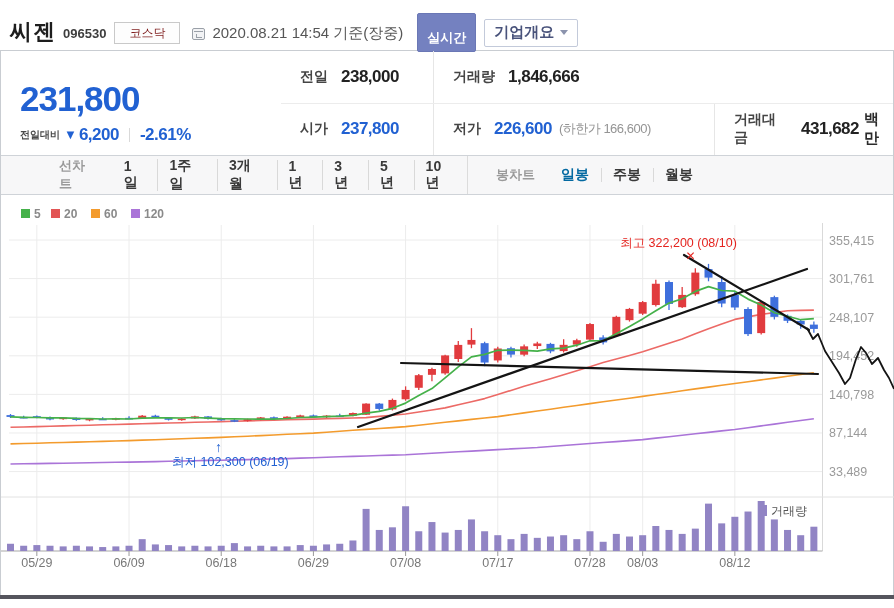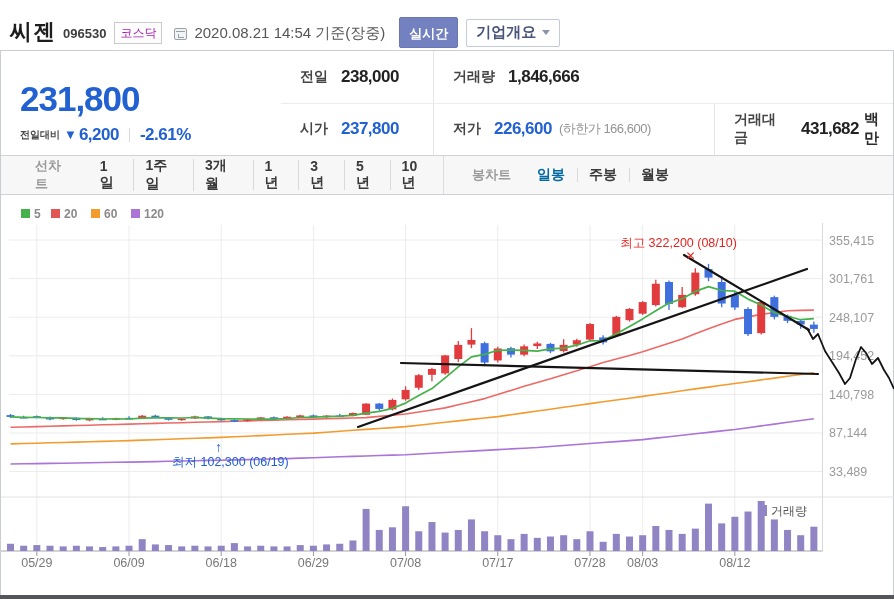--- a/index.html
+++ b/index.html
@@ -3,26 +3,26 @@
 <meta charset="utf-8">
 <style>
   * { box-sizing: border-box; margin: 0; padding: 0; }
   html,body { width: 894px; background:#fff; font-family:"Liberation Sans","DejaVu Sans",sans-serif; }
   body { height: 608px; overflow: hidden; }
 
   
   .header { height: 50px; padding: 13px 0 0 10px; display: flex; align-items: center; }
   .stock-name { font-size: 22px; font-weight: 800; color: #1d1d1d; letter-spacing: 1px; }
   .stock-code { font-size: 13px; font-weight: bold; color: #3d3d3d; margin-left: 7px; margin-top: 4px; }
-  .market-badge { font-size: 12px; color: #a21caf; border: 1px solid #c9c9c9; background:#fdfdfd; padding: 2px 5px 1px; margin-left: 8px; margin-top: 3px; }
+  .market-badge { font-size: 12px; color: #7f1d1d; border: 1px solid #c9c9c9; background:#fdfdfd; padding: 2px 14px 1px; margin-left: 8px; margin-top: 3px; }
   .cal-icon { width: 13px; height: 12px; border: 1px solid #9aa0a8; border-radius: 2px; margin: 5px 5px 0 12px; position: relative; background:#f2f3f5; }
   .cal-icon:before { content:""; position:absolute; left:1px; right:1px; top:2px; height:1px; background:#9aa0a8; }
   .cal-icon:after { content:""; position:absolute; left:3px; top:5px; width:5px; height:3px; border-left:1px solid #9aa0a8; border-bottom:1px solid #9aa0a8; }
   .datetime { font-size: 15px; color: #565656; margin-left: 2px; margin-top: 3px; }
-  .realtime-btn { margin-left: 14px; margin-top: 2px; background: #7481c0; color: #fff; font-size: 13px; font-weight: bold; border: 1px solid #6a77b5; border-radius: 2px; padding: 7px 9px 4px; cursor: pointer; }
+  .realtime-btn { margin-left: 14px; margin-top: 2px; background: #7481c0; color: #fff; font-size: 13px; font-weight: bold; border: 1px solid #6a77b5; border-radius: 2px; padding: 15px 9px 4px; cursor: pointer; }
   .overview-btn { margin-left: 8px; margin-top: 2px; background: #fff; color: #49537b; font-size: 15px; font-weight: bold; border: 1px solid #c3cada; border-radius: 2px; padding: 3px 9px 4px; cursor: pointer; display:flex; align-items:center; }
   .caret-down { width:0; height:0; border-left:4px solid transparent; border-right:4px solid transparent; border-top:5px solid #8b93ad; margin-left:6px; }
 
   
   .frame { border: 1px solid #c9cdd2; border-bottom: none; }
   .bottom-bar { height: 4px; background: #55555d; }
 
   
   .quote { display: flex; height: 105px; background: #fff; border-bottom: 1px solid #cfd3d8; }
   .quote-left { width: 280px; padding: 14px 0 0 19px; }
@@ -38,21 +38,21 @@
   .qcell { display: flex; align-items: center; padding-left: 19px; }
   .qcell + .qcell { border-left: 1px solid #e6e6e6; }
   .qc1 { width: 152px; } .qc2 { width: 281px; } .qc3 { flex: 1; }
   .qlabel { font-size: 14px; font-weight: bold; color: #454545; margin-right: 13px; }
   .qvalue { font-size: 17px; font-weight: bold; color: #222; letter-spacing: -0.5px; }
   .qvalue.red { color: #e5241f; } .qvalue.blue { color: #2161d2; }
   .qsub { font-size: 13px; color: #949494; margin-left: 7px; letter-spacing: -0.5px; }
   .qunit { font-size: 15px; font-weight: bold; color: #2b2b2b; margin-left: 5px; }
 
   
-  .toolbar { height: 39px; background: #f7f7f8; border-bottom: 1px solid #cfd3d8; display: flex; }
+  .toolbar { height: 39px; background: #f7f7f8; border-bottom: 1px solid #cfd3d8; display: flex; padding-left: 24px; }
   .tb-left { width: 443px; border-right: 1px solid #dcdcdc; display: flex; align-items: center; padding-left: 34px; }
   .tb-right { flex: 1; display: flex; align-items: center; padding-left: 28px; }
   .tb-caption { font-size: 13px; font-weight: bold; color: #9a9a9a; margin-right: 14px; }
   .tb-item { font-size: 14px; font-weight: bold; color: #3a3a3a; padding: 2px 12px; cursor: pointer; position: relative; }
   .tb-item + .tb-item:before { content:""; position:absolute; left:0; top:4px; bottom:4px; width:1px; background:#d9d9d9; }
   .tb-item.selected { color: #0369a1; }
 
   
   .chart-panel { height: 400px; background: #fff; position: relative; }
   svg text { font-family:"Liberation Sans","DejaVu Sans",sans-serif; }

